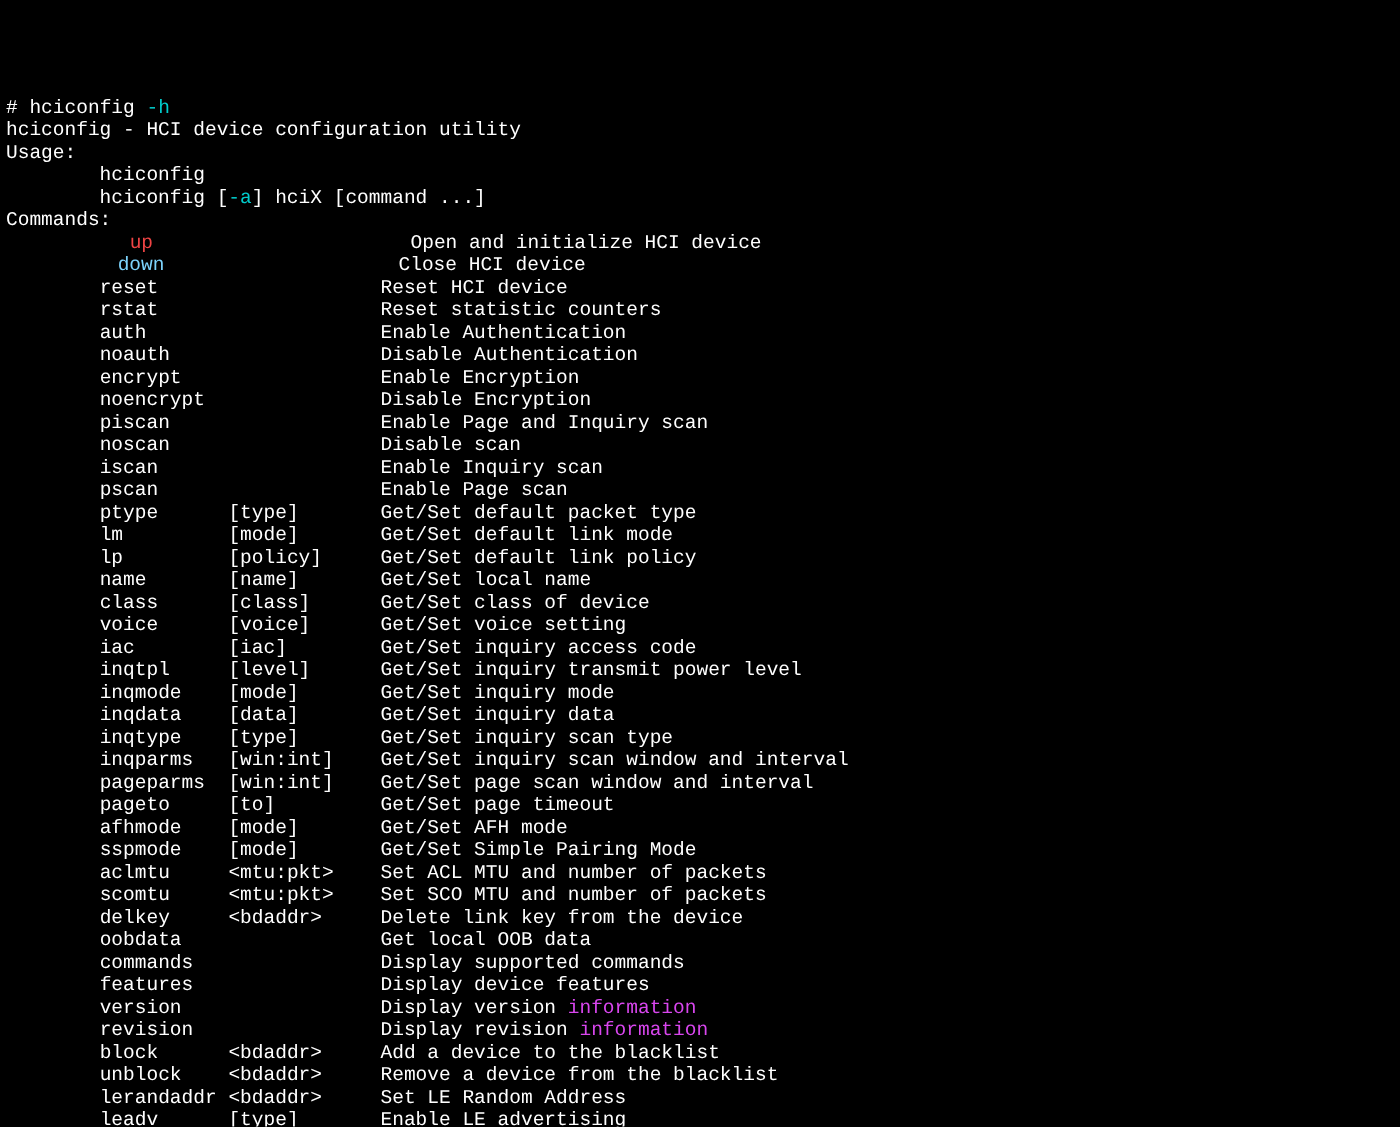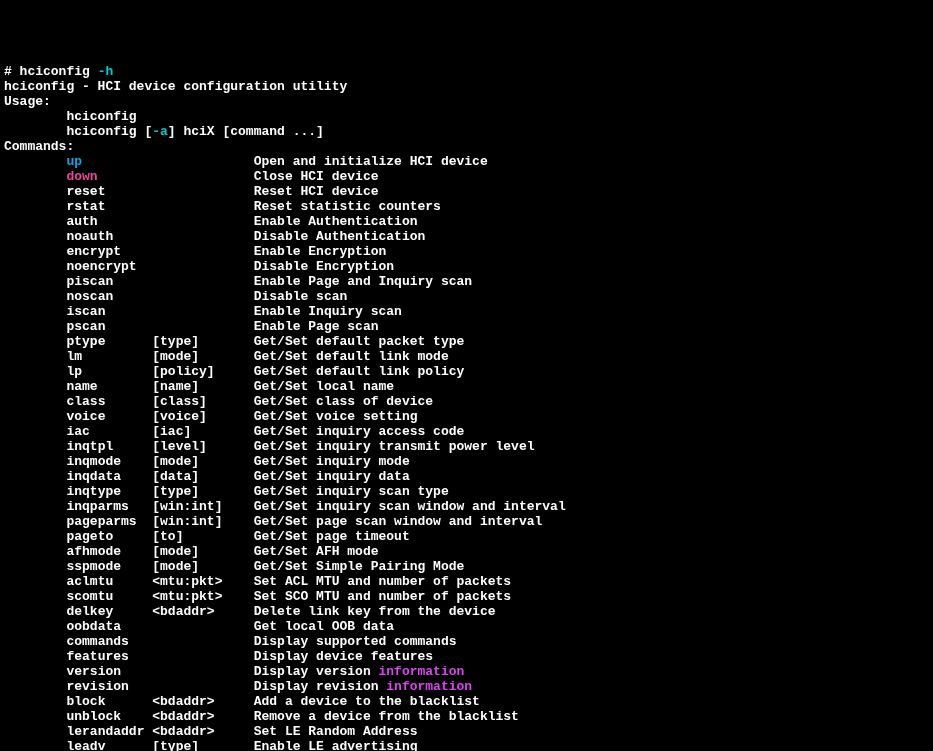--- a/index.html
+++ b/index.html
@@ -14,36 +14,37 @@
       font-size: 13px;
       line-height: 15px;
       padding: 4px;
       width: 933px;
       height: 751px;
       overflow: hidden;
       white-space: pre;
     }
     .line {
       display: block;
-      font-weight: bold;
     }
     .prompt-hash {
       color: #ffffff;
     }
     .flag-h {
       color: #00cccc;
     }
     .flag-a {
       color: #00cccc;
     }
     .cmd-up {
-      color: #0ea5e9;
+      color: #ef4444;
+      margin-left: 20px;
     }
     .cmd-down {
-      color: #ec4899;
+      color: #7dd3fc;
+      margin-left: 12px;
     }
     .info-word {
       color: #d946ef;
     }
   </style>
 </head>
 <body>
 
 
 

